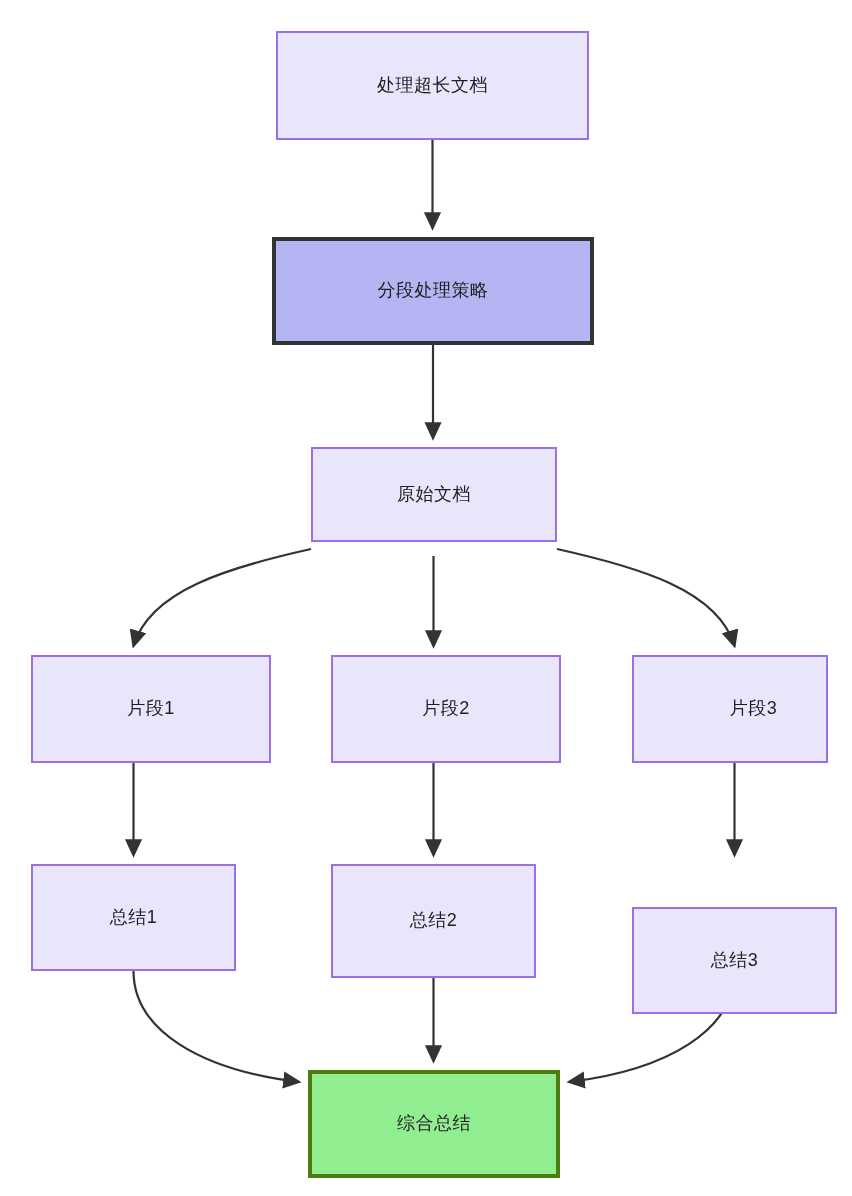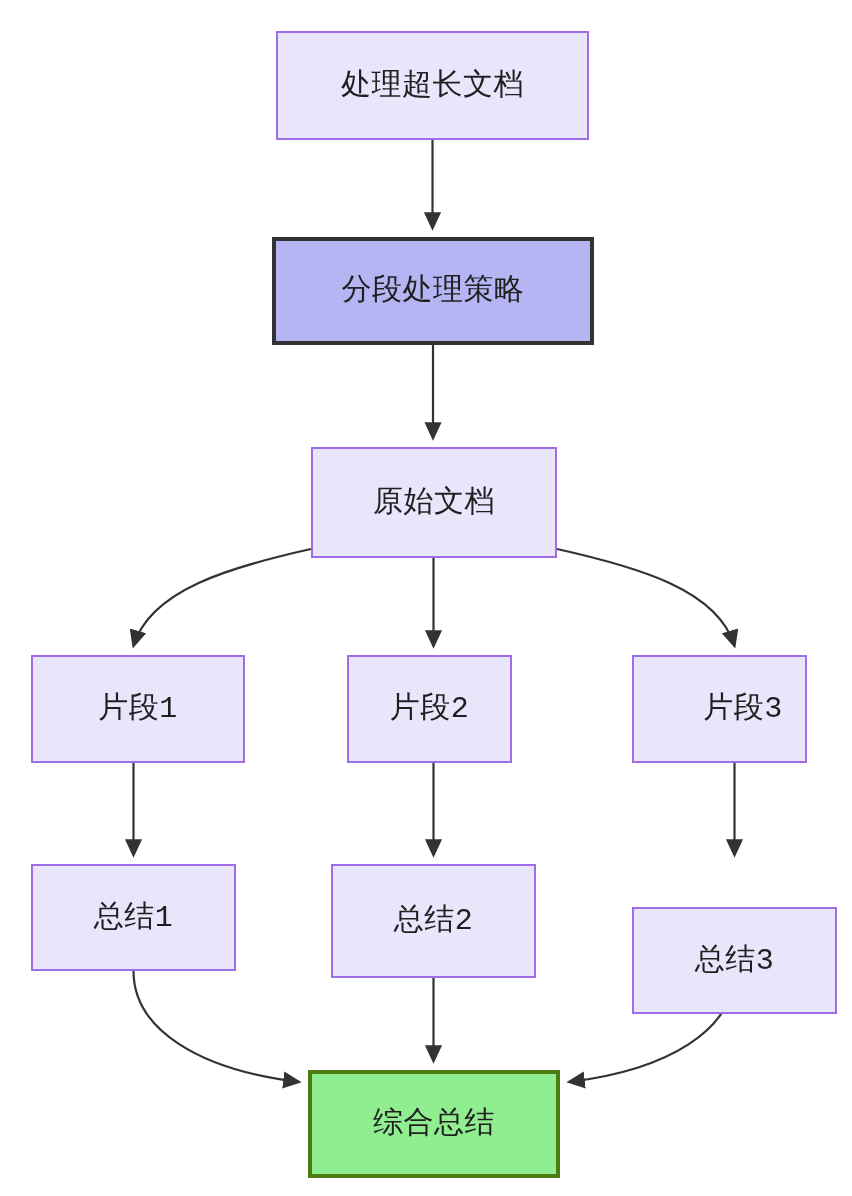--- a/index.html
+++ b/index.html
@@ -41,26 +41,25 @@
   .node-highlight {
     background: #b6b5f4;
     border: 4px solid #333333;
   }
   .node-result {
     background: #90ee90;
     border: 4px solid #4d7c0f;
   }
   .node-label {
     color: #1f1f1f;
-    font-size: 30px;
+    font-size: 18px;
     line-height: 1.2;
     letter-spacing: 0.5px;
     white-space: nowrap;
     user-select: none;
-    font-family: Liberation Mono, monospace;
   }
   .node-normal .node-label,
   .node-highlight .node-label,
   .node-result .node-label {
     color: #1f1f1f;
   }
 </style>
 </head>
 <body>
 
@@ -99,33 +98,33 @@
   </svg>
 
   <div class="node node-normal" style="left:276px; top:31px; width:313px; height:109px;">
     <span class="node-label">处理超长文档</span>
   </div>
 
   <div class="node node-highlight" style="left:272px; top:237px; width:322px; height:108px;text-align:center;">
     <span class="node-label">分段处理策略</span>
   </div>
 
-  <div class="node node-normal" style="left:311px; top:447px; width:246px; height:111px;">
+  <div class="node node-normal" style="left:311px; top:447px; width:246px; height:95px;">
     <span class="node-label">原始文档</span>
   </div>
 
-  <div class="node node-normal" style="left:31px; top:655px; width:214px; height:108px;">
+  <div class="node node-normal" style="left:31px; top:655px; width:240px; height:108px;">
     <span class="node-label">片段1</span>
   </div>
 
-  <div class="node node-normal" style="left:347px; top:655px; width:165px; height:108px;">
+  <div class="node node-normal" style="left:331px; top:655px; width:230px; height:108px;">
     <span class="node-label">片段2</span>
   </div>
 
-  <div class="node node-normal" style="left:632px; top:655px; width:175px; height:108px;padding-left:47px;">
+  <div class="node node-normal" style="left:632px; top:655px; width:196px; height:108px;padding-left:47px;">
     <span class="node-label">片段3</span>
   </div>
 
   <div class="node node-normal" style="left:31px; top:864px; width:205px; height:107px;align-items:center;">
     <span class="node-label">总结1</span>
   </div>
 
   <div class="node node-normal" style="left:331px; top:864px; width:205px; height:114px;">
     <span class="node-label">总结2</span>
   </div>

